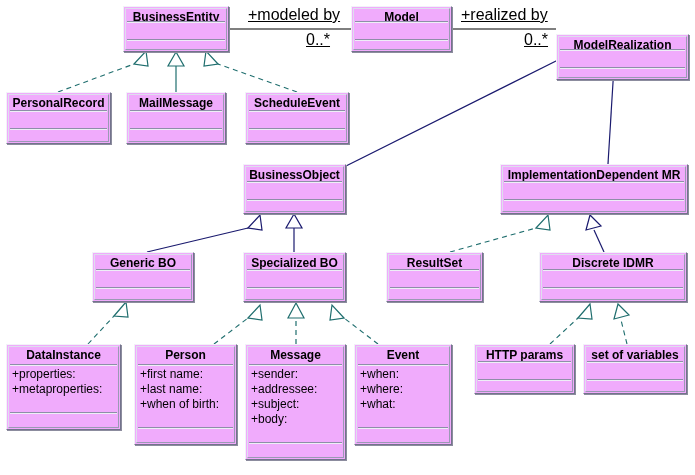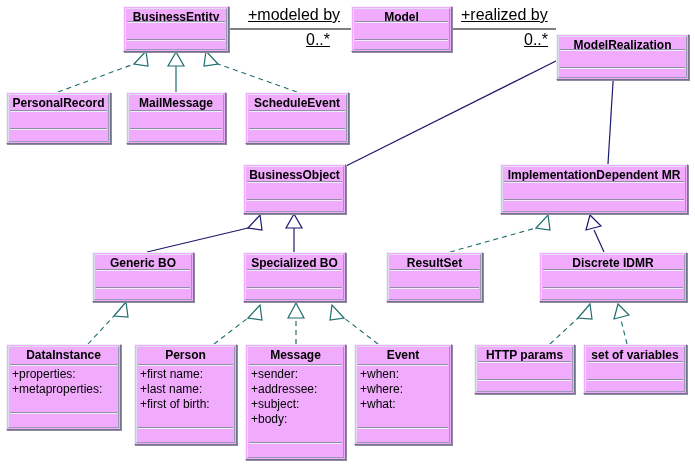--- a/index.html
+++ b/index.html
@@ -314,21 +314,21 @@
     </div>
   </div>
 
   <div class="uml-class" style="left:134px; top:344px; width:103px; height:101px;">
     <div class="uml-inner">
       <div class="uml-name">Person</div>
       <div class="uml-sep"></div>
       <div class="uml-attrs">
         <div class="uml-attr">+first name:</div>
         <div class="uml-attr">+last name:</div>
-        <div class="uml-attr">+first of birth:</div>
+        <div class="uml-attr">+when of birth:</div>
       </div>
       <div class="uml-sep"></div>
       <div class="uml-ops"></div>
     </div>
   </div>
 
   <div class="uml-class" style="left:245px; top:344px; width:101px; height:116px;">
     <div class="uml-inner">
       <div class="uml-name">Message</div>
       <div class="uml-sep"></div>

